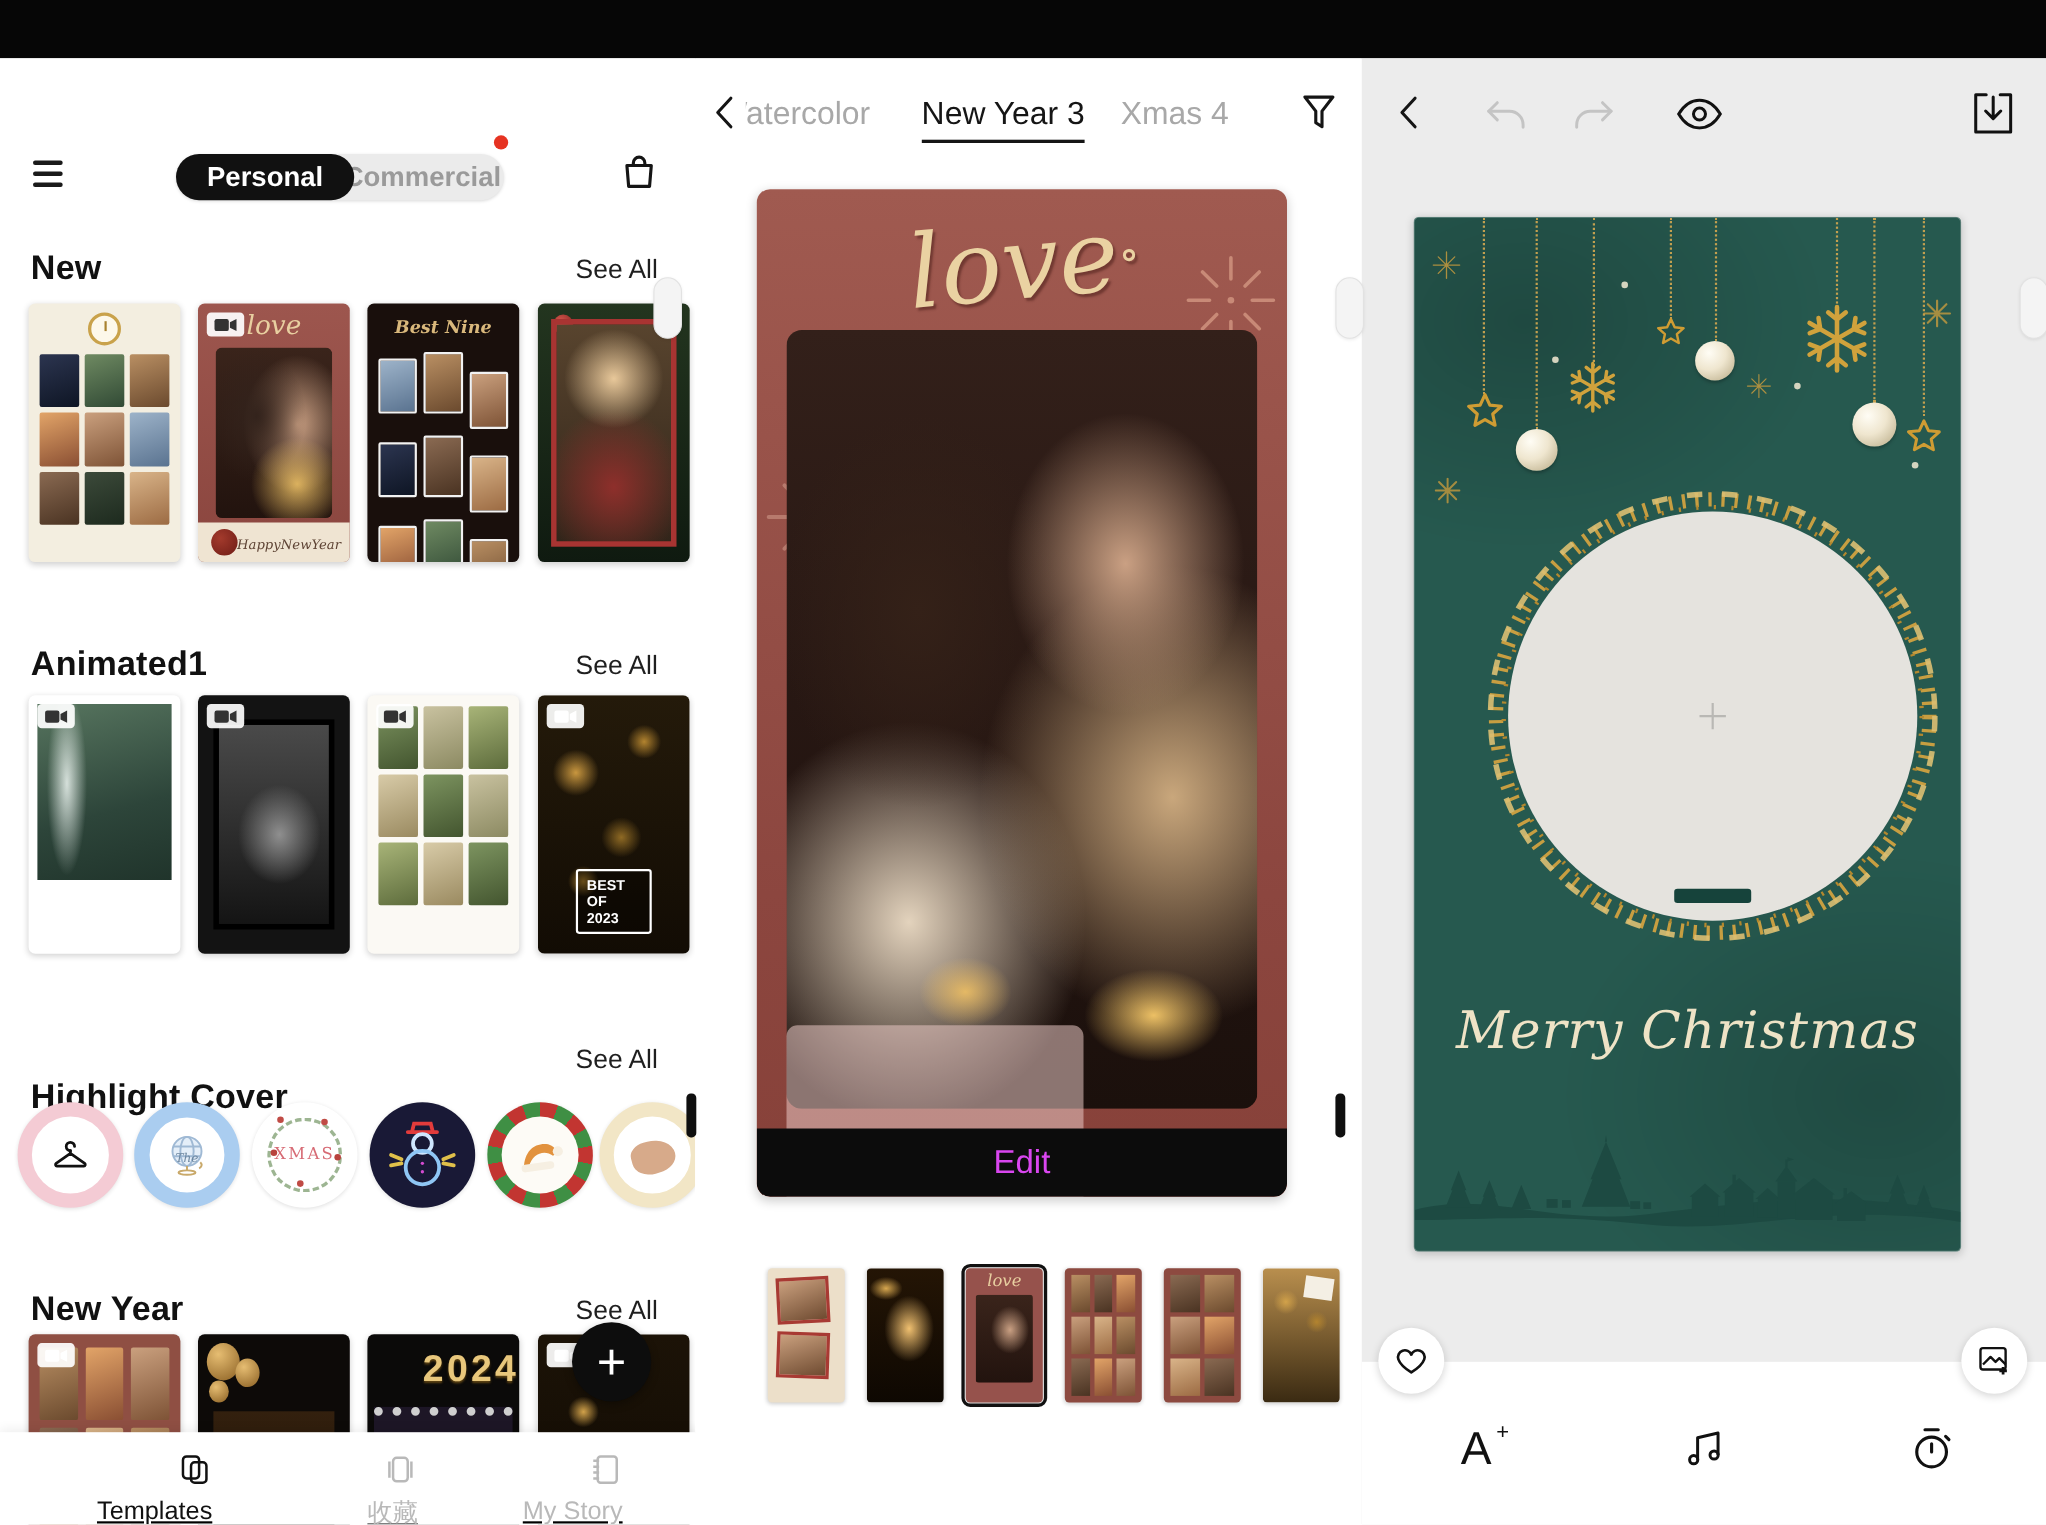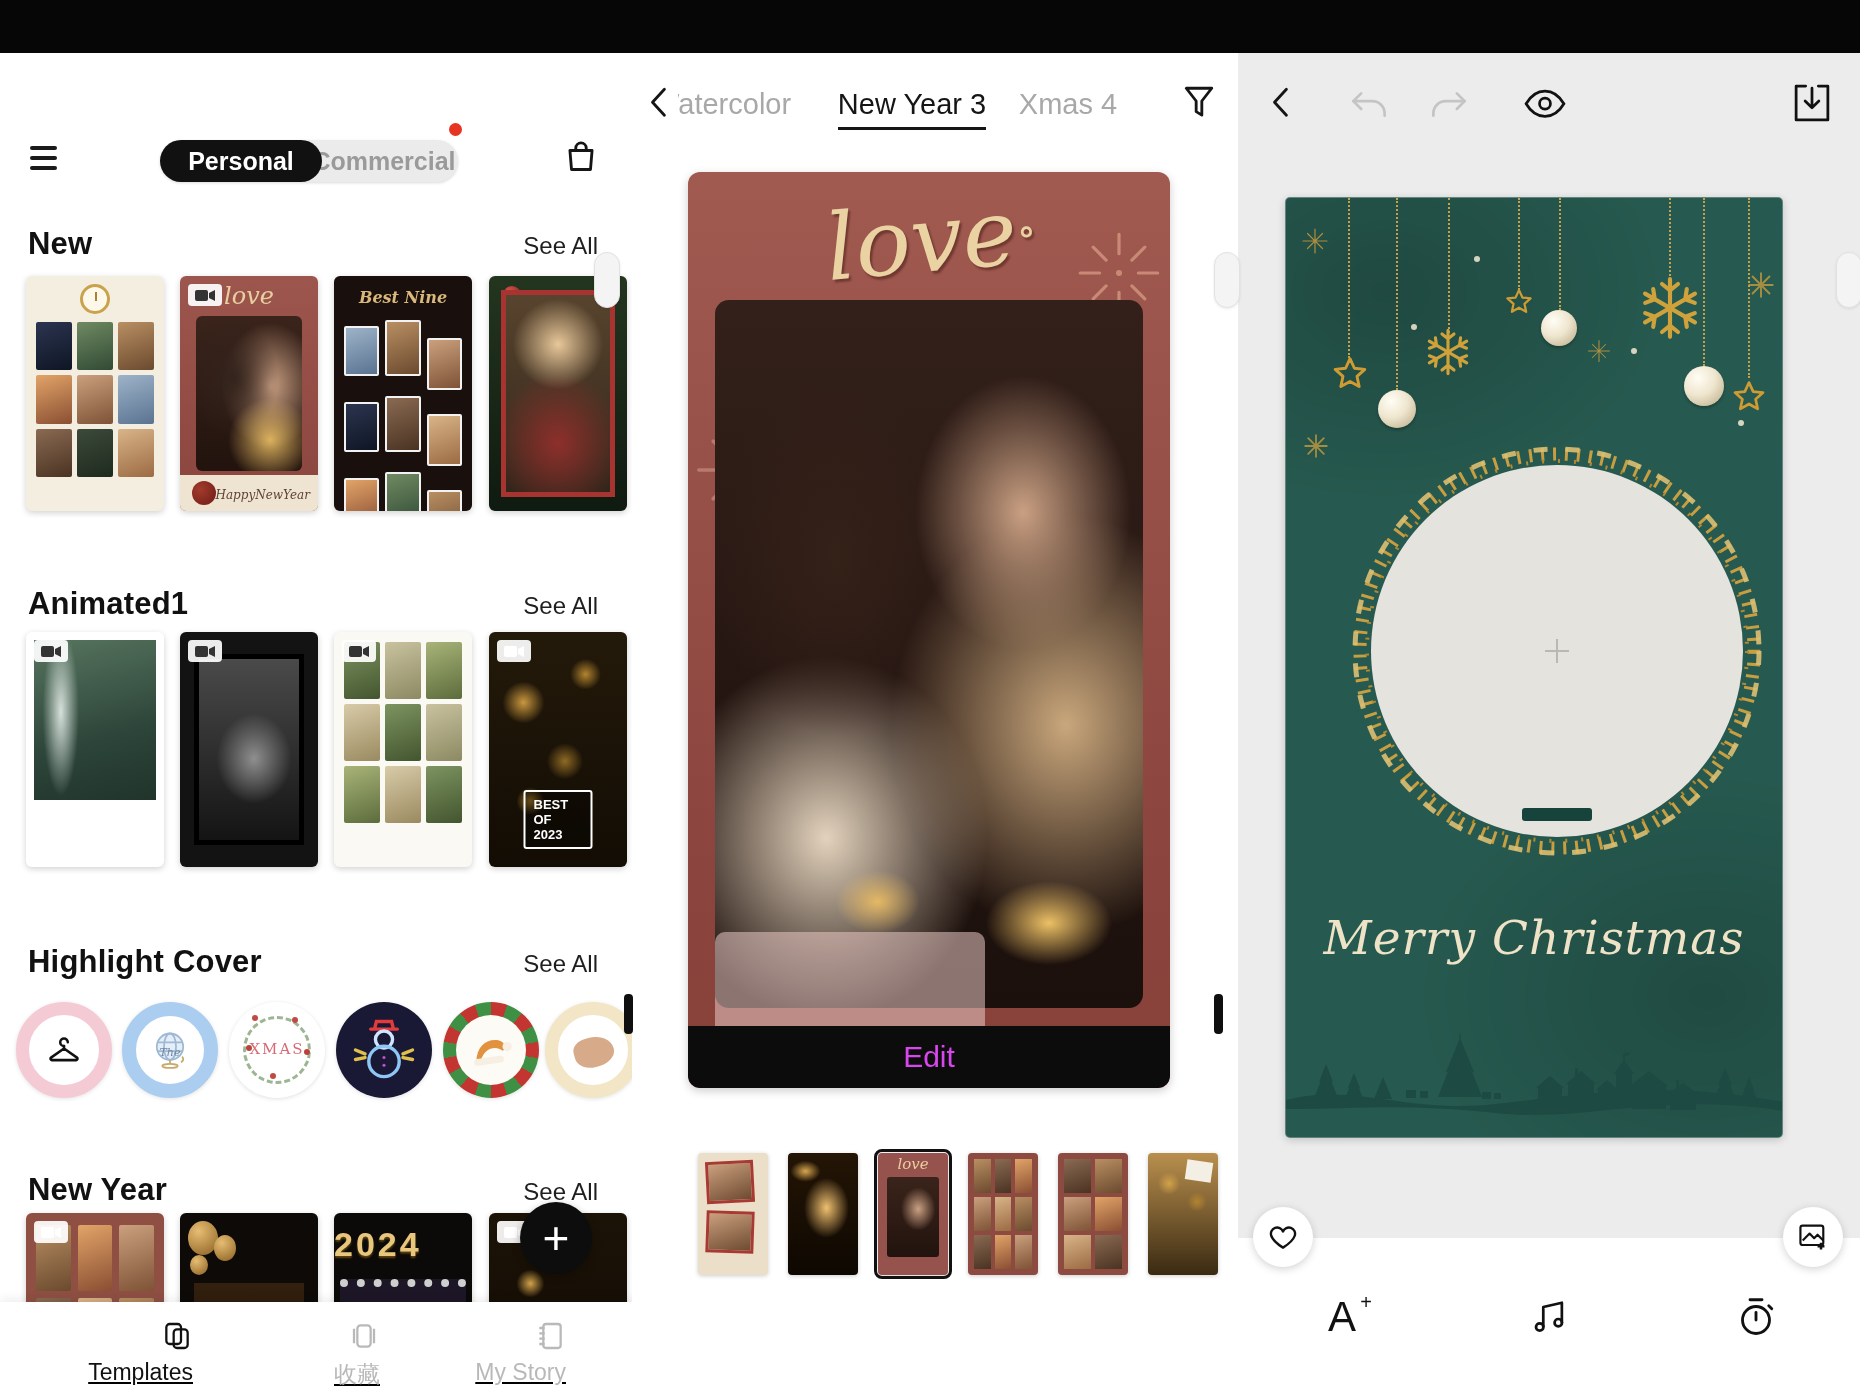--- a/index.html
+++ b/index.html
@@ -21,21 +21,21 @@
   .toggle .seg { position:absolute; top:0; height:42px; display:flex; align-items:center; justify-content:center; font-size:25px; }
   .seg-personal { left:0; width:162px; background:#111; color:#fff; font-weight:bold; border-radius:21px; z-index:2; }
   .seg-commercial { left:150px; width:148px; color:#9a9a9a; font-weight:bold; }
   .red-dot { left:449px; top:27px; width:13px; height:13px; border-radius:50%; background:#e63322; }
   .bag-btn { left:562px; top:41px; width:38px; height:40px; }
 
   .sec-title { font-size:31px; font-weight:bold; color:#111; letter-spacing:.2px; }
   .see-all { position:absolute; right:34px; font-size:24px; color:#1f1f1f; }
   .sec-title.s0{ position:absolute; left:28px; top:173px;} .see-all.s0{ top:179px; }
   .sec-title.s1{ position:absolute; left:28px; top:533px;} .see-all.s1{ top:539px; }
-  .sec-title.s2{ position:absolute; left:28px; top:891px;} .see-all.s2{ top:897px; }
+  .sec-title.s2{ position:absolute; left:28px; top:926px;} .see-all.s2{ top:897px; }
   .sec-title.s3{ position:absolute; left:28px; top:1119px;} .see-all.s3{ top:1125px; }
 
   .tpl-card { position:absolute; width:138px; height:235px; border-radius:6px; overflow:hidden;
               box-shadow:0 2px 6px rgba(0,0,0,.18); background:#ddd; }
   .row0 .tpl-card { top:223px; } .row1 .tpl-card { top:579px; } .row2 .tpl-card { top:1160px; }
   .colA { left:26px; } .colB { left:180px; } .colC { left:334px; } .colD { left:489px; }
 
   .vbadge { position:absolute; left:8px; top:8px; width:34px; height:22px; border-radius:4px;
             background:rgba(255,255,255,.92); display:flex; align-items:center; justify-content:center; z-index:3; }
   .vbadge svg { width:22px; height:13px; }
@@ -110,21 +110,21 @@
   .t-nycollage .grid9 { top:12px; bottom:12px; gap:7px; }
   .t-balloons { background:#0d0a08; }
   .t-balloons .b { position:absolute; border-radius:50%; background:radial-gradient(circle at 35% 30%, #e6bd72, #8a5f22); }
   .t-balloons .b1{ left:8px; top:8px; width:30px; height:34px; } .t-balloons .b2{ left:34px; top:22px; width:22px; height:26px; }
   .t-balloons .b3{ left:10px; top:42px; width:18px; height:20px; }
   .t-balloons .photo { position:absolute; left:14px; right:14px; top:70px; bottom:16px;
         background:radial-gradient(46px 60px at 50% 45%, #f0c070, transparent 75%),
                    radial-gradient(70px 40px at 50% 95%, #d98f3f, transparent 80%),
                    linear-gradient(180deg,#33200e,#170d05); }
   .t-2024 { background:#0b0a09; }
-  .t-2024 .year { position:absolute; top:12px; width:100%; text-align:left; font-size:34px; font-weight:bold;
+  .t-2024 .year { position:absolute; top:12px; width:100%; text-align:right; font-size:34px; font-weight:bold;
                   color:#e8c77c; letter-spacing:3px; text-shadow:0 2px 2px #5e4413; }
   .t-2024 .film { position:absolute; left:6px; right:6px; top:66px; height:86px; background:#1d1626;
                   border-top:8px dotted #cfcfcf; border-bottom:8px dotted #cfcfcf; }
   .t-2024 .film i { position:absolute; border-radius:50%; background:#d9a96a; }
   .t-confetti { background:radial-gradient(20px 20px at 30% 30%, #d2a24a, transparent 70%),
                            radial-gradient(16px 16px at 64% 44%, #b3842f, transparent 70%),
                            radial-gradient(18px 18px at 42% 66%, #8f6a24, transparent 70%),
                            linear-gradient(180deg,#1c1307,#0e0903); }
 
   

